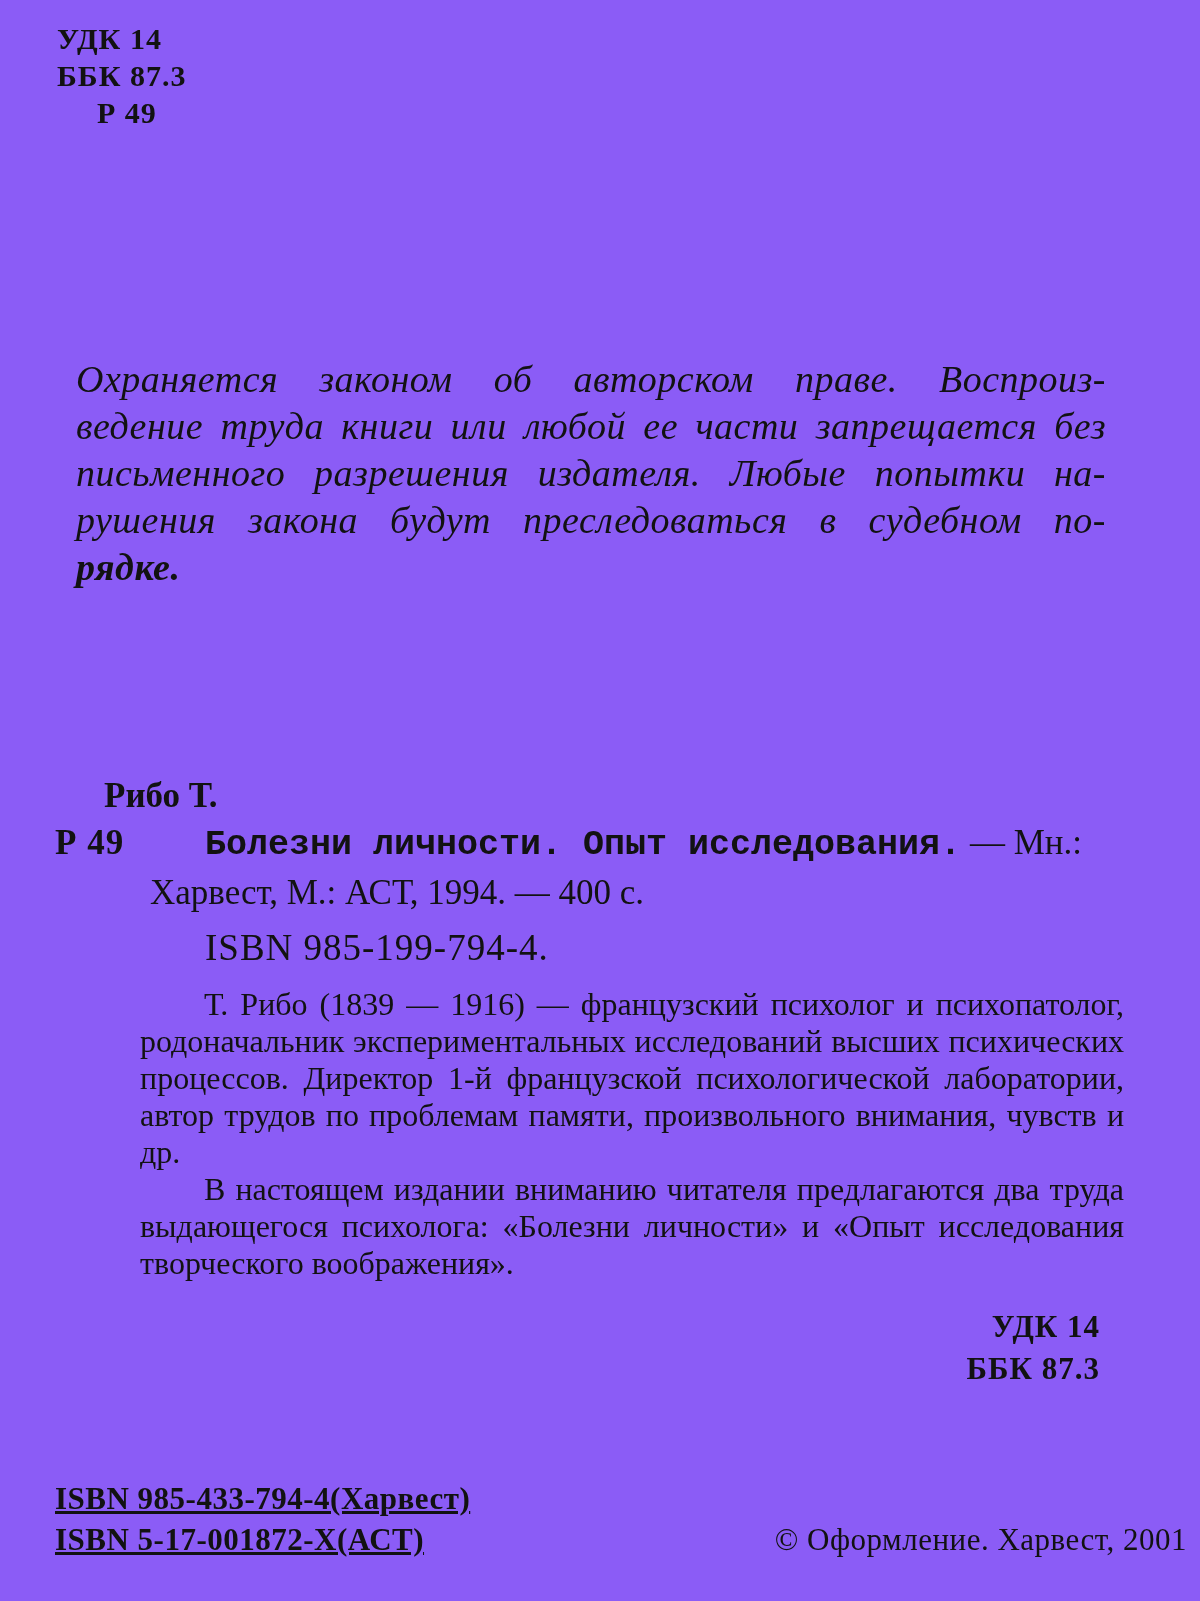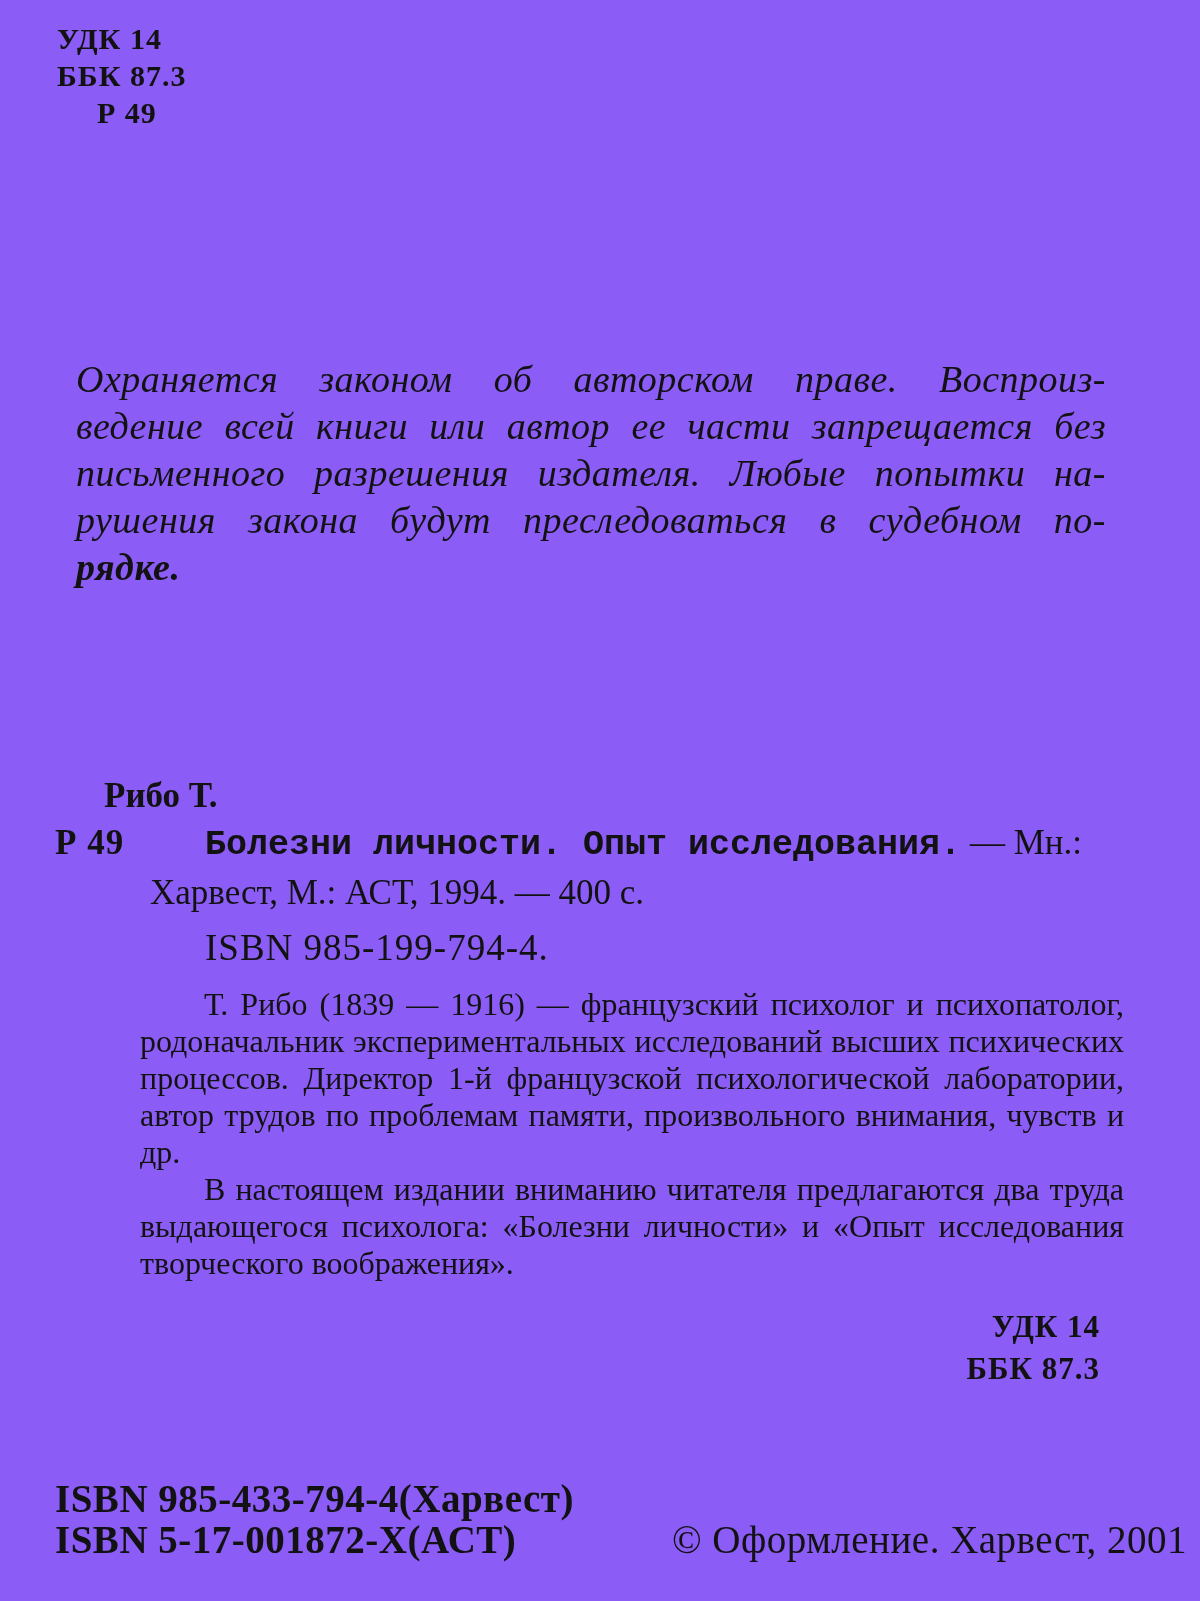--- a/index.html
+++ b/index.html
@@ -118,22 +118,23 @@
     text-align: right;
     letter-spacing: 1px;
   }
 
   
   .bottom {
     position: absolute;
     left: 55px;
     top: 1478px;
     width: 1080px;
-    font-size: 39px;
+    font-size: 31px;
     line-height: 41px;
+    text-decoration: underline;
   }
   .bottom .isbn {
     font-weight: bold;
     letter-spacing: 0.5px;
   }
   .bottom .design-copyright {
     position: absolute;
     right: -52px;
     top: 41px;
     font-weight: normal;
@@ -146,21 +147,21 @@
 <div class="page">
 
   <div class="top-codes">
     <div>УДК 14</div>
     <div>ББК 87.3</div>
     <div class="indent">Р 49</div>
   </div>
 
   <div class="notice">
     <div class="nline">Охраняется законом об авторском праве. Воспроиз-</div>
-    <div class="nline">ведение всей книги или автор ее части запрещается без</div>
+    <div class="nline">ведение труда книги или любой ее части запрещается без</div>
     <div class="nline">письменного разрешения издателя. Любые попытки на-</div>
     <div class="nline">рушения закона будут преследоваться в судебном по-</div>
     <div class="nline last">рядке.</div>
   </div>
 
   <div class="entry">
     <div class="author">Рибо Т.</div>
     <span class="index">Р 49</span>
     <div class="title-line"><span class="title-bold">Болезни личности. Опыт исследования.</span> <span>— Мн.:</span></div>
     <div class="publisher-line">Харвест, М.: АСТ, 1994. — 400 с.</div>

